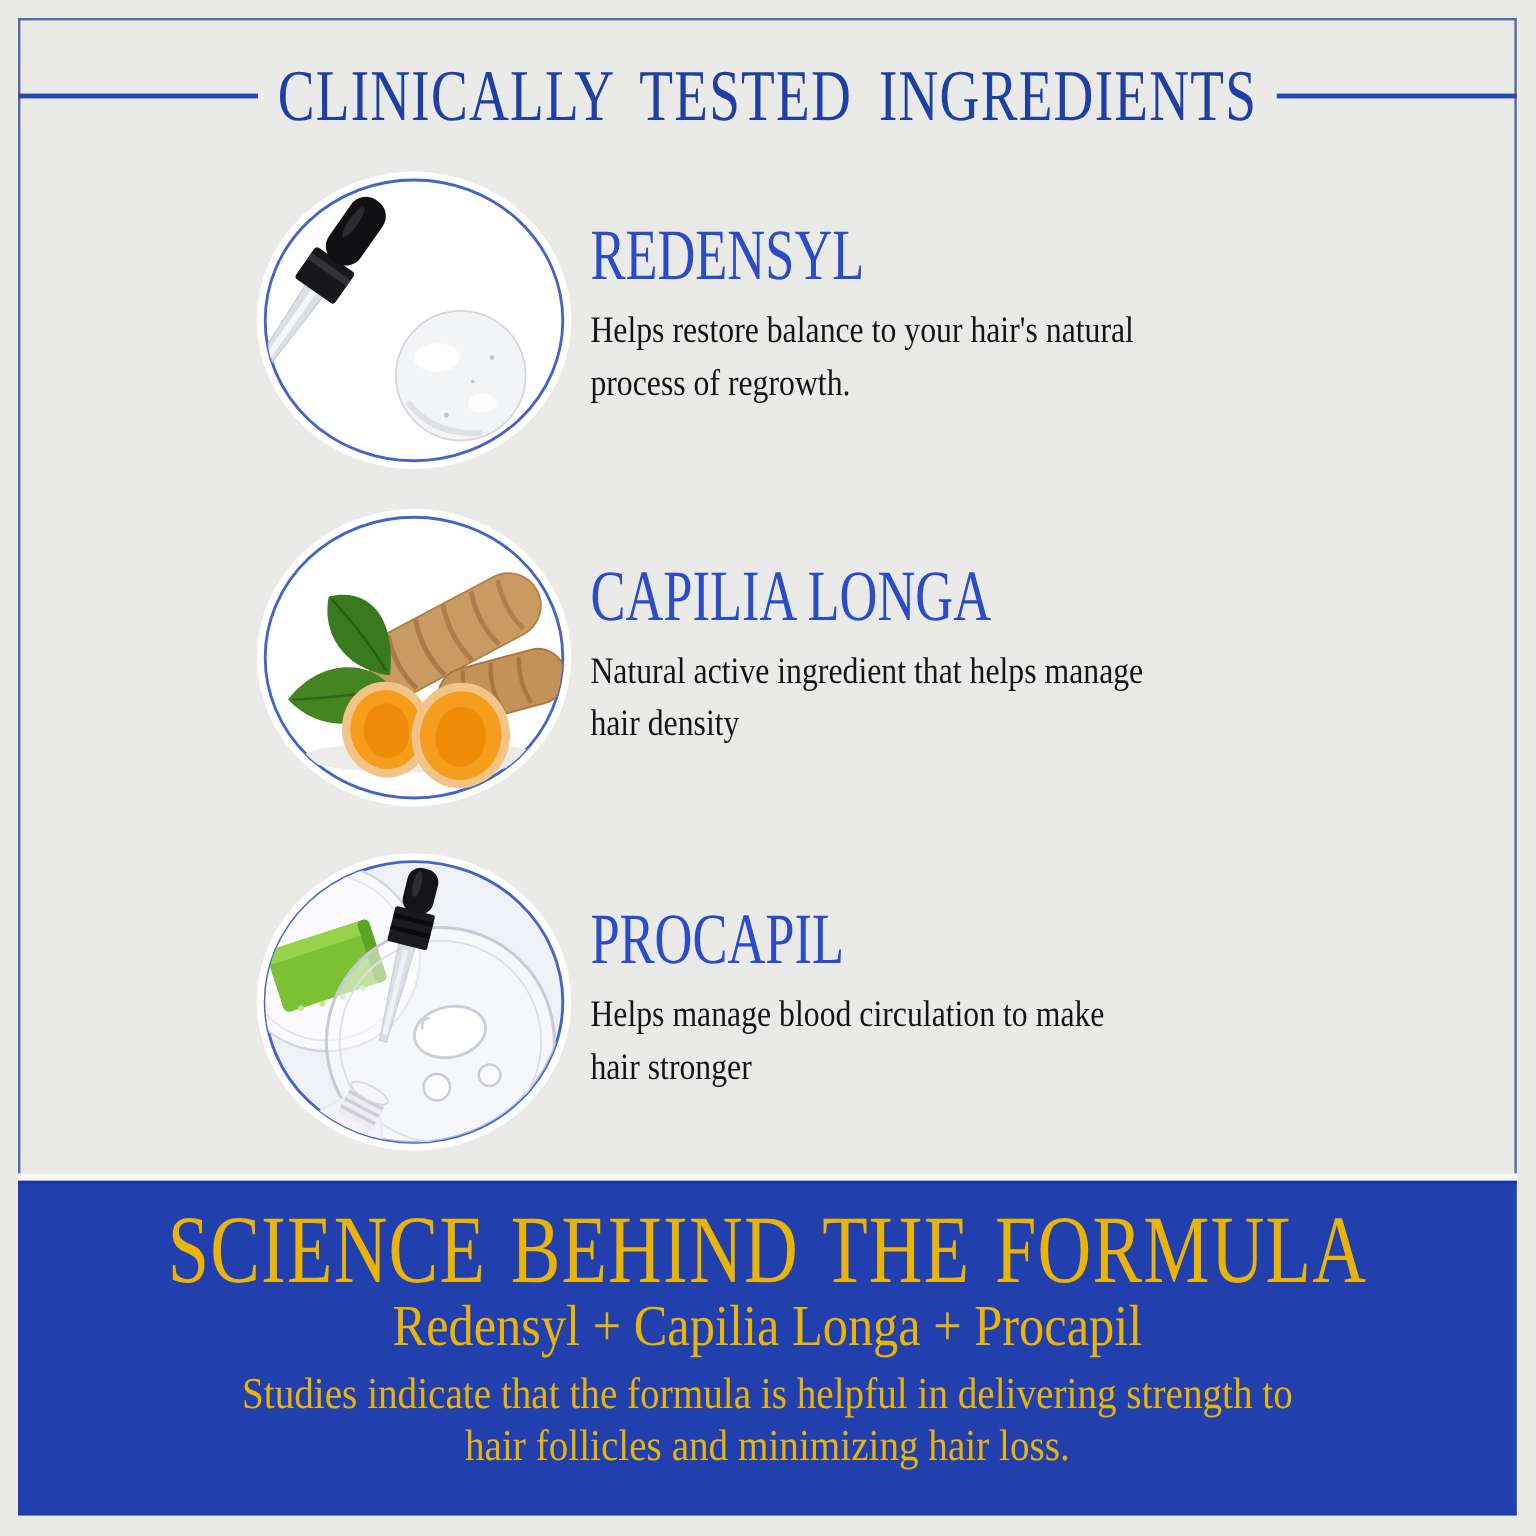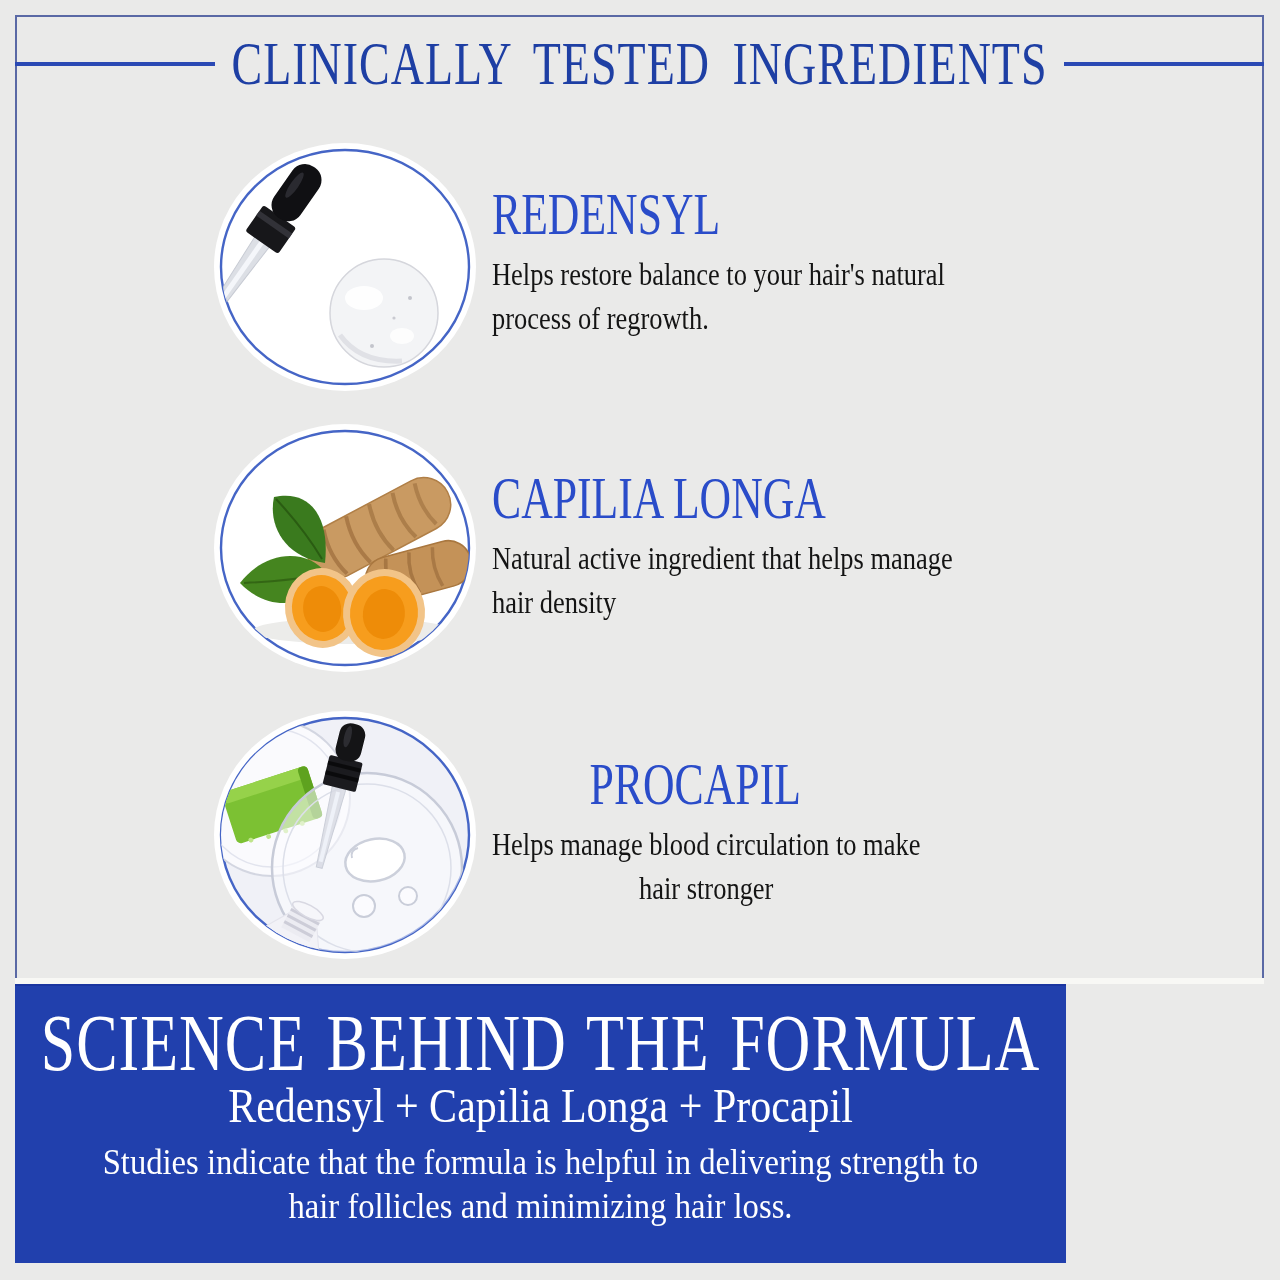--- a/index.html
+++ b/index.html
@@ -15,59 +15,59 @@
     position:absolute; left:15px; top:15px;
     width:1249px; height:963px;
     border:2px solid #5a69a5; border-bottom:none;
   }
   .white-gap {
     position:absolute; left:15px; top:978px;
     width:1249px; height:6px; background:#f8f8f5;
   }
   
   .title-row {
-    position:absolute; left:15px; top:38px;
+    position:absolute; left:15px; top:54px;
     width:1249px; height:52px;
     display:flex; align-items:center;
   }
   .title-row .rule { flex:1; height:4px; background:#2a49b4; }
   h1.page-title {
     font-size:46px; font-weight:normal; color:#1e3fa4;
     line-height:1; margin:0 16px; word-spacing:10px; letter-spacing:1px;
     transform:scaleY(1.32); transform-origin:center;
     white-space:nowrap;
   }
   
   .circle { position:absolute; left:212px; width:266px; height:254px; }
   .circle svg { display:block; width:100%; height:100%; }
   #circle-1 { top:140px; }
   #circle-2 { top:421px; }
   #circle-3 { top:708px; }
   
   .ing-text { position:absolute; left:492px; }
   #ing-text-1 { top:184px; }
   #ing-text-2 { top:468px; }
-  #ing-text-3 { top:754px;text-align:center; }
+  #ing-text-3 { top:754px; }
   h2.ing-name {
     font-size:47px; font-weight:normal; color:#2a4cc9;
     line-height:1; white-space:nowrap;
     transform:scaleY(1.28) scaleX(0.93); transform-origin:left top;
   }
   .ing-desc {
     margin-top:22px;
     font-size:27px; color:#141414; line-height:38px;
     transform:scaleY(1.15) scaleX(0.98); transform-origin:left top;
   }
   .ing-desc div { white-space:nowrap; }
   
   .banner {
     position:absolute; left:15px; top:984px;
-    width:1051px; height:279px;
+    width:1249px; height:279px;
     background:#2140ad; border-top:2px solid #1a35a0;
-    text-align:center; color:#ffffff;
+    text-align:center; color:#eab308;
     padding-top:16px;
   }
   h2.banner-title {
     font-size:62px; font-weight:normal; line-height:1;
     letter-spacing:1px; word-spacing:4px; white-space:nowrap;
     transform:scaleY(1.30); transform-origin:center top;
   }
   .banner-subtitle {
     margin-top:18px;
     font-size:42px; line-height:1; white-space:nowrap;

